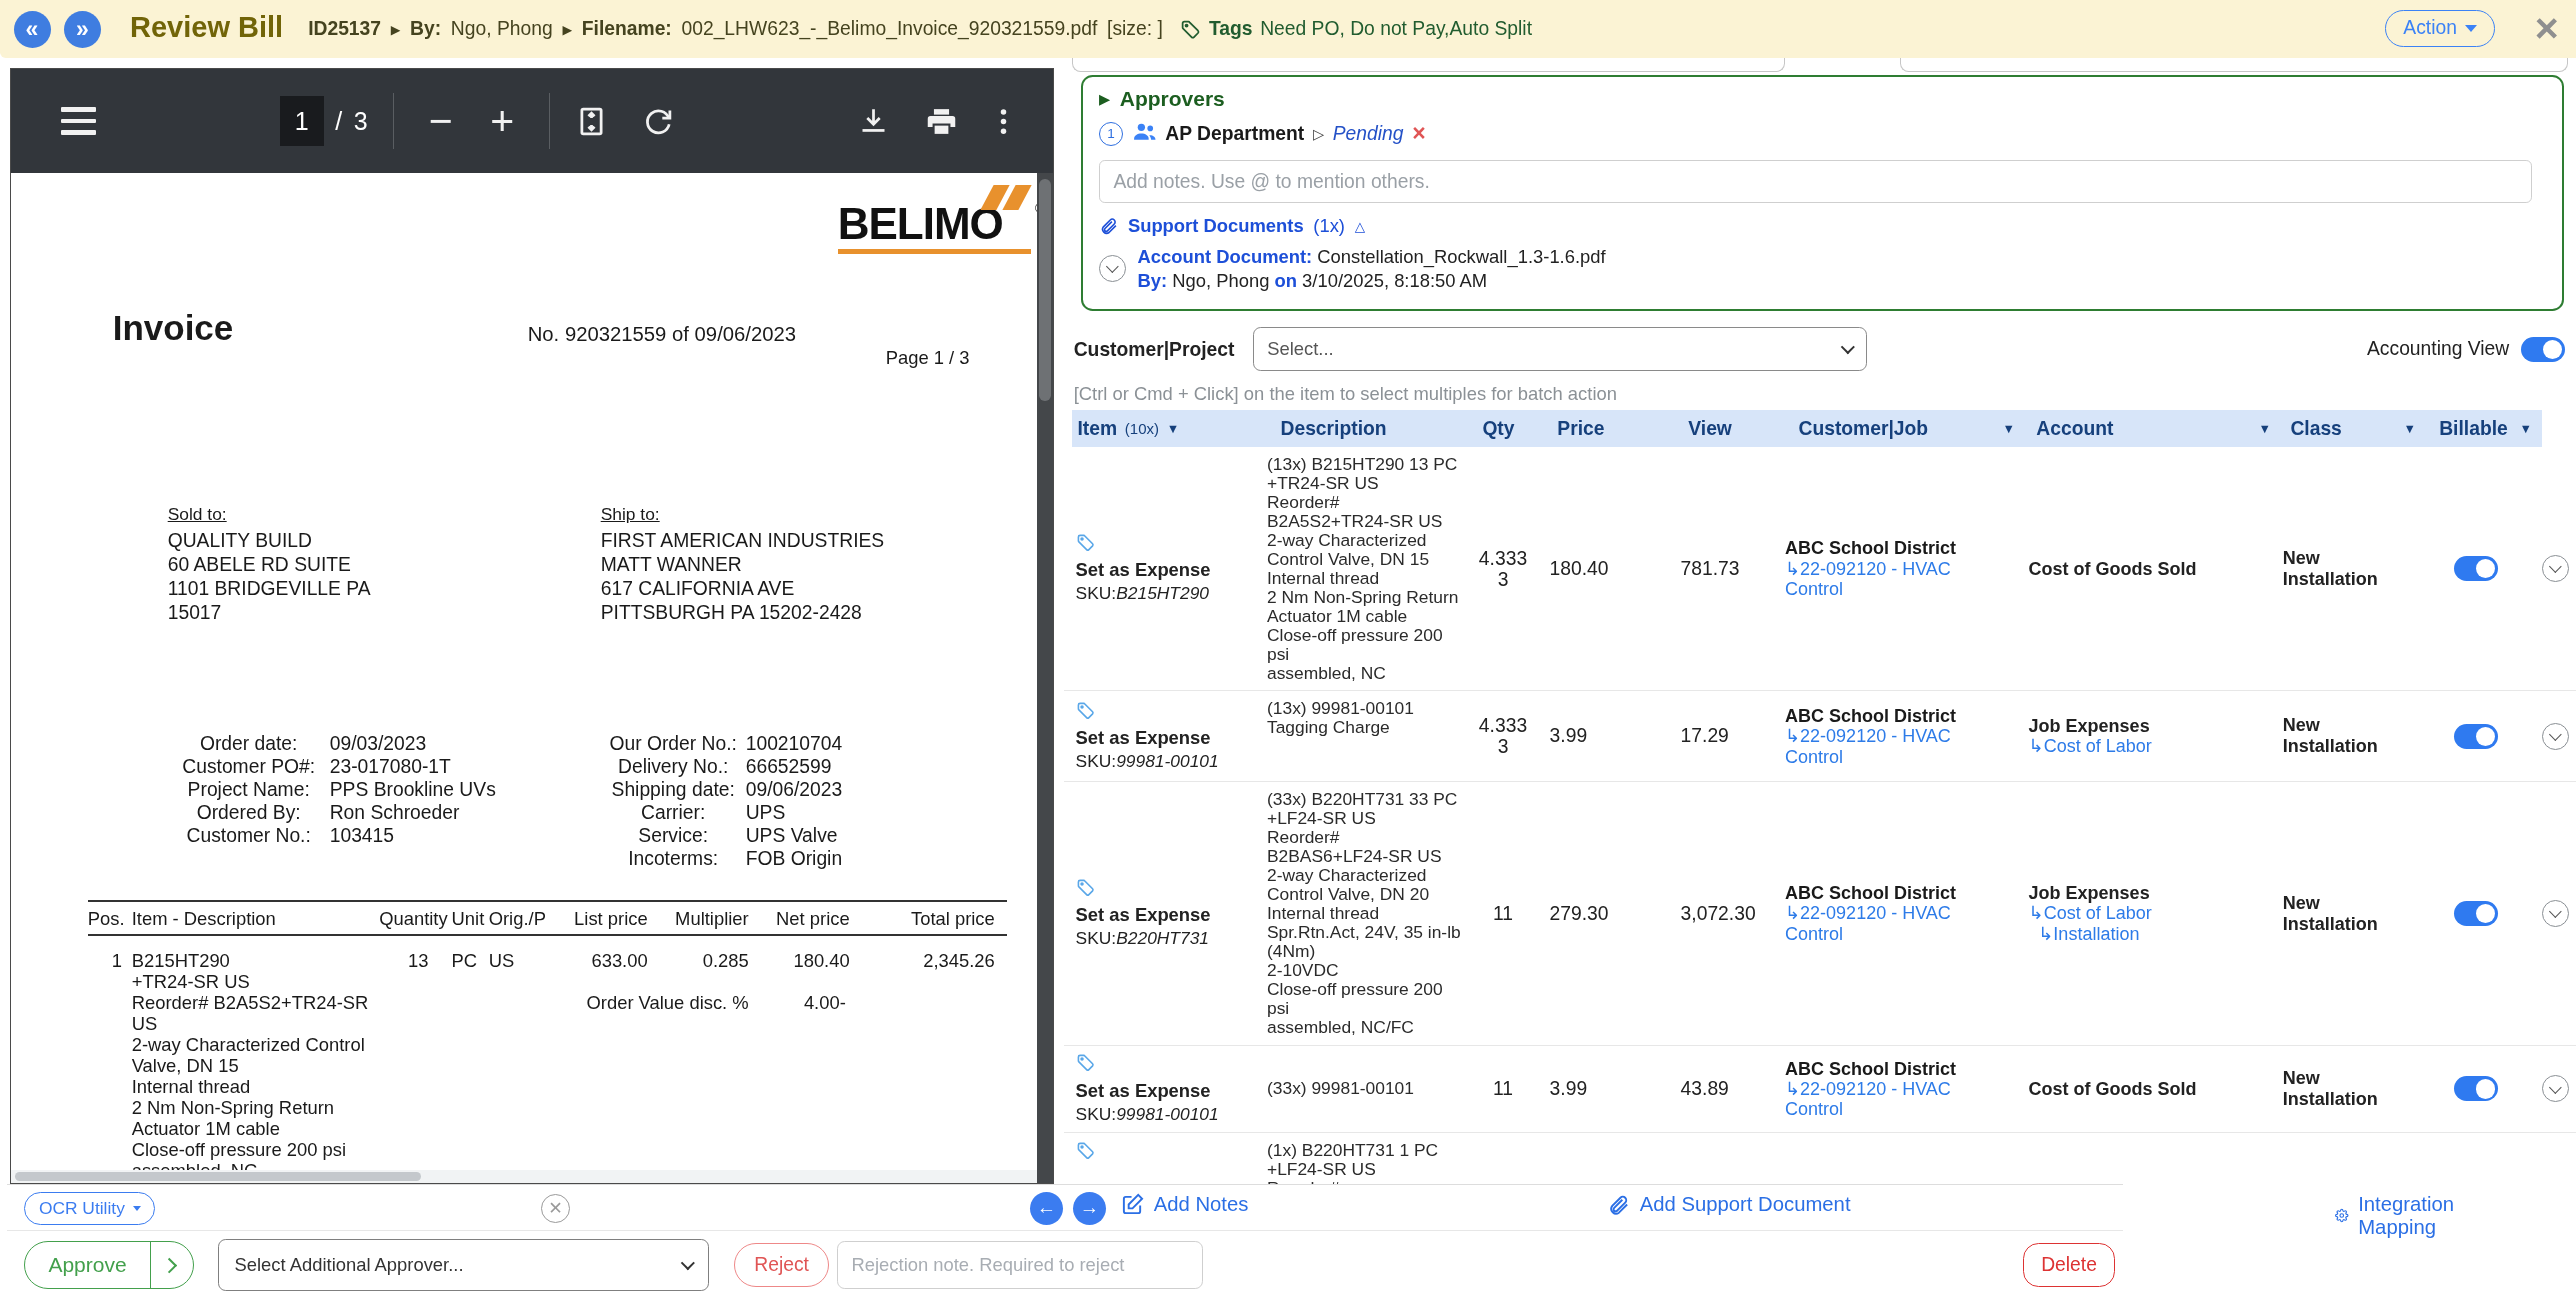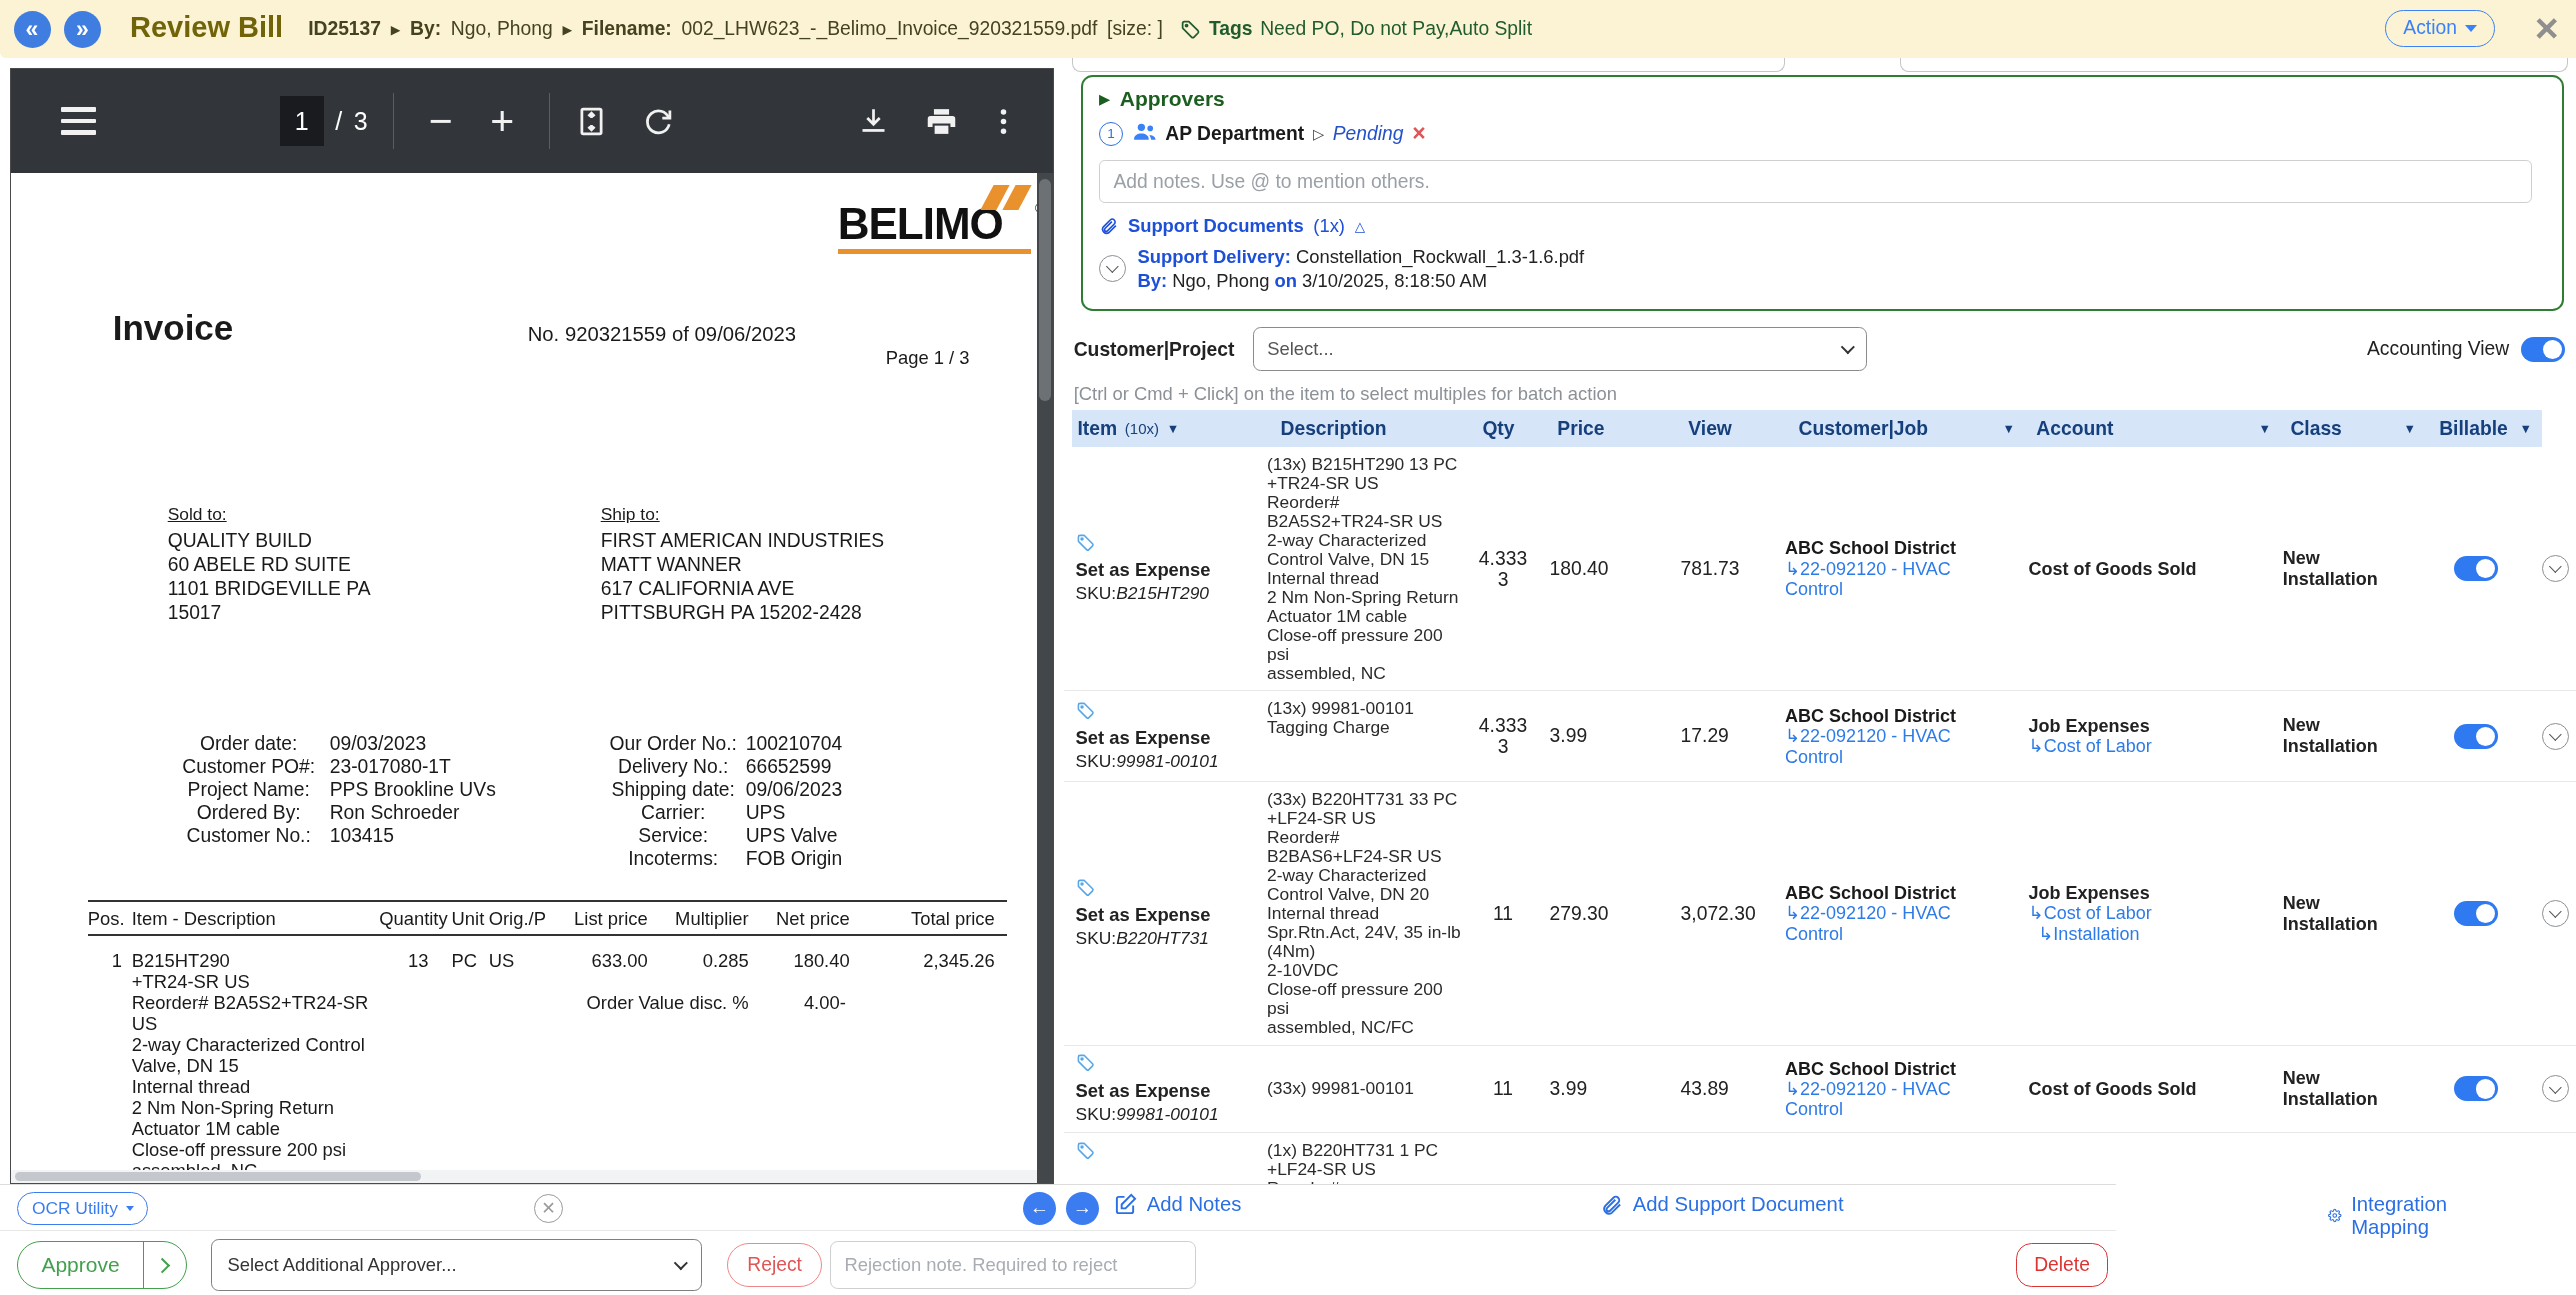--- a/index.html
+++ b/index.html
@@ -122,21 +122,21 @@
   .c-cust .cname { font-weight:bold; color:#1a1a1a; }
   .bluelink { color:#2d7be8; cursor:pointer; display:block; max-width:189px; }
   .c-acct { padding-left:11.6px; font-size:18px; line-height:20.3px; }
   .c-acct .aname { font-weight:bold; }
   .c-acct .bluelink:empty, .c-item .act:empty, .c-item .sku:empty { display:none; }
   .c-class { padding-left:9.7px; font-weight:bold; font-size:18px; }
   .c-bill { display:flex; justify-content:center; }
   .c-exp { display:flex; justify-content:center; }
 
   
-  .footer { position:absolute; left:0; top:1184px; width:2116px; height:112px; background:#fff; border-top:1px solid #ddd; }
+  .footer { position:absolute; left:7px; top:1184px; width:2116px; height:112px; background:#fff; border-top:1px solid #ddd; }
   .f-rowA { position:absolute; left:0; top:0; width:100%; height:44px; }
   .f-divider { position:absolute; left:0; top:45px; width:100%; height:1px; background:#e7e7e7; }
   .ocr-btn { position:absolute; left:17.4px; top:6.8px; height:33px; border:1.5px solid #3b7cf0; color:#3b7cf0; border-radius:16.4px; display:flex; align-items:center; gap:7.7px; padding:0 13.5px; font-size:17.4px; cursor:pointer; background:#fff; }
   .ocr-btn .caret-down { border-left-width:4.8px; border-right-width:4.8px; border-top-width:5.8px; }
   .circ-x { position:absolute; left:534px; top:8.7px; width:29px; height:29px; border:1.9px solid #9a9a9a; border-radius:50%; color:#9a9a9a; display:flex; align-items:center; justify-content:center; font-size:17.4px; cursor:pointer; }
   .nav-circ { width:33px; height:33px; border-radius:50%; background:#3b7cf0; color:#fff; display:flex; align-items:center; justify-content:center; font-size:19.3px; cursor:pointer; position:absolute; top:6.8px; }
   .f-link { position:absolute; top:7.7px; display:flex; align-items:center; gap:9.7px; color:#2b6fe5; font-size:20.3px; cursor:pointer; }
   .f-link svg { width:23px; height:23px; }
   .f-rowB { position:absolute; left:0; top:54px; width:100%; height:54px; }
   .approve-btn { position:absolute; left:17.4px; top:1.9px; height:48px; border:1.5px solid #43a04c; border-radius:25px; display:flex; align-items:center; overflow:hidden; background:#fff; cursor:pointer; }
@@ -405,21 +405,21 @@
       <span class="lbl">Support Documents</span>
       <span>(1x)</span>
       <span style="font-size:13.5px">△</span>
     </div>
     <div class="supdoc-detail">
       <div class="circle-chev">
           <span class="chev-d"></span>
         </div>
       <div class="supdoc-lines">
         <div>
-          <span class="blue-b">Support Delivery:</span>
+          <span class="blue-b">Account Document:</span>
           <span>Constellation_Rockwall_1.3-1.6.pdf</span>
         </div>
         <div>
           <span class="blue-b">By:</span>
           <span>Ngo, Phong</span>
           <span class="blue-b">on</span>
           <span>3/10/2025, 8:18:50 AM</span>
         </div>
       </div>
     </div>

